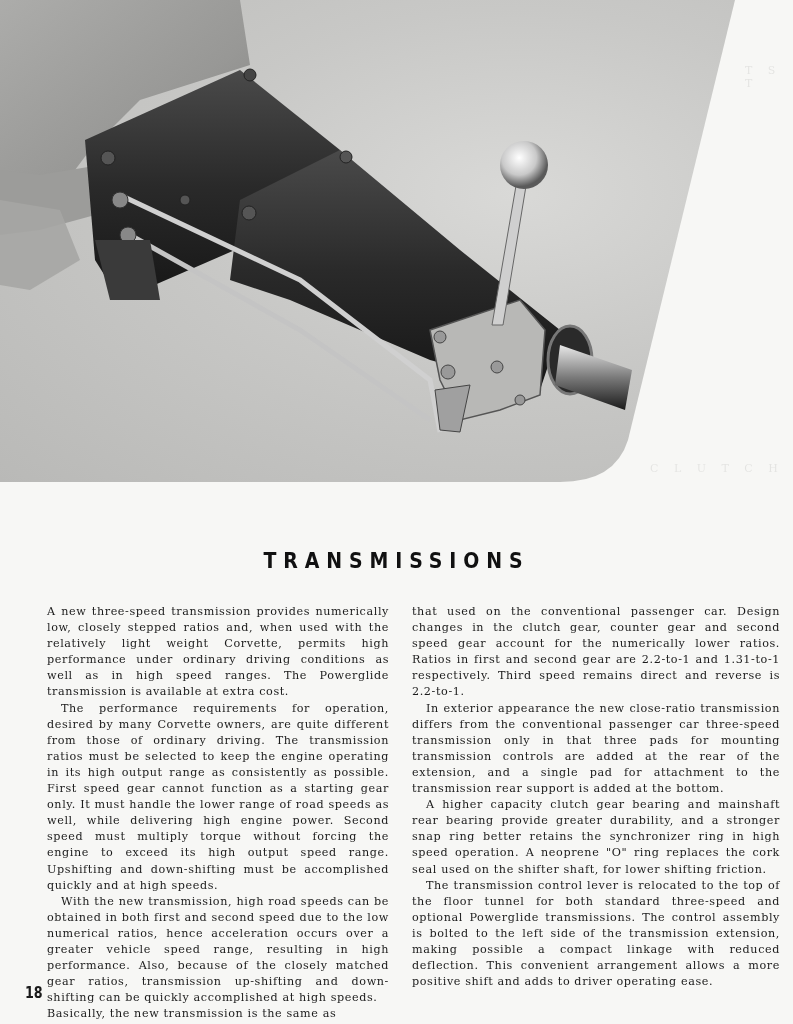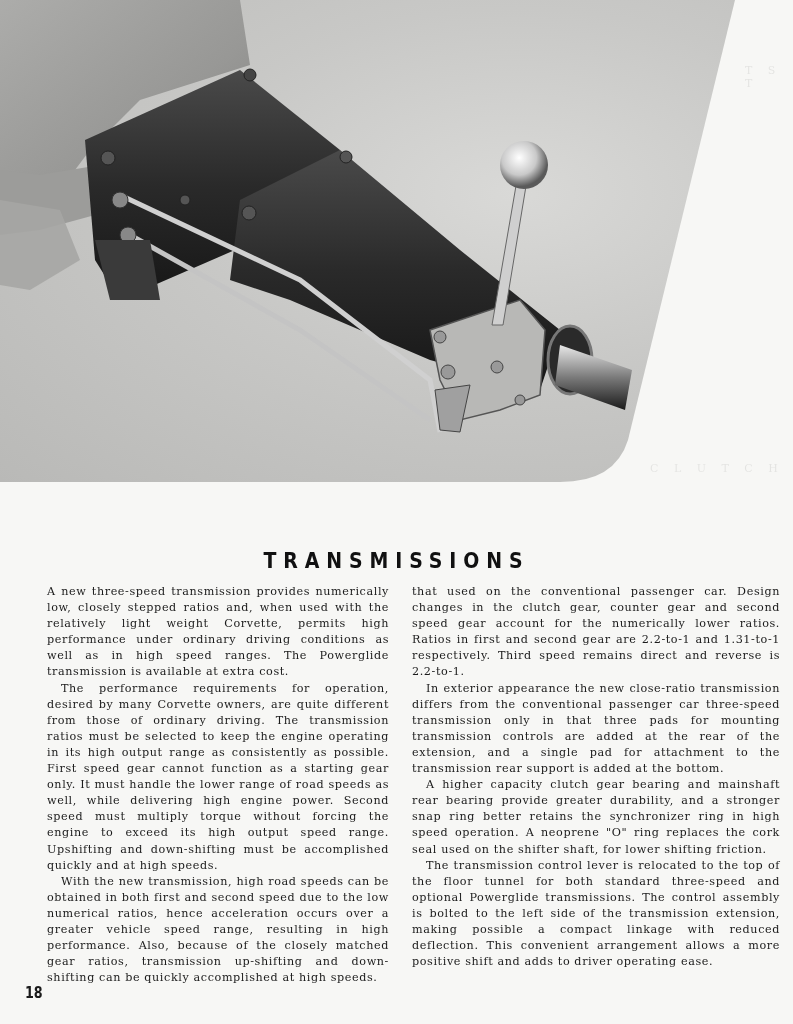--- a/index.html
+++ b/index.html
@@ -21,21 +21,21 @@
       position: absolute; color: rgba(0,0,0,0.08); font-size: 11px;
       letter-spacing: 6px;
     }
     .heading {
       position: absolute; left: 0; width: 793px; top: 548px; text-align: center;
       font-family: "DejaVu Sans", sans-serif; font-weight: bold;
       font-size: 22px; letter-spacing: 8px; color: #111;
       transform: scaleX(0.86); transform-origin: 50% 50%;
     }
     .col {
-      position: absolute; top: 584px; font-size: 11.2px; line-height: 16.1px;
+      position: absolute; top: 604px; font-size: 11.2px; line-height: 16.1px;
       text-align: justify; letter-spacing: 0.6px;
     }
     .col.left { left: 47px; width: 342px; }
     .col.right { left: 412px; width: 368px; }
     .col p { margin: 0; text-indent: 14px; }
     .col p.noindent { text-indent: 0; }
     .pagenum {
       position: absolute; left: 25px; top: 984px;
       font-family: "DejaVu Sans", sans-serif; font-weight: bold; font-size: 15px;
       transform: scaleX(0.85); transform-origin: left;
@@ -106,20 +106,21 @@
 
 <div class="ghost" style="left:745px; top:64px;">T S T</div>
 <div class="ghost" style="left:650px; top:462px;">C L U T C H</div>
 
 <div class="heading">TRANSMISSIONS</div>
 
 <div class="col left">
   <p class="noindent">A new three-speed transmission provides numerically low, closely stepped ratios and, when used with the relatively light weight Corvette, permits high performance under ordinary driving conditions as well as in high speed ranges.  The Powerglide transmission is available at extra cost.</p>
   <p>The performance requirements for operation, desired by many Corvette owners, are quite different from those of ordinary driving.  The transmission ratios must be selected to keep the engine operating in its high output range as consistently as possible. First speed gear cannot function as a starting gear only.  It must handle the lower range of road speeds as well, while delivering high engine power.  Second speed must multiply torque without forcing the engine to exceed its high output speed range.  Upshifting and down-shifting must be accomplished quickly and at high speeds.</p>
   <p>With the new transmission, high road speeds can be obtained in both first and second speed due to the low numerical ratios, hence acceleration occurs over a greater vehicle speed range, resulting in high performance.  Also, because of the closely matched gear ratios, transmission up-shifting and down-shifting can be quickly accomplished at high speeds.</p>
+  <p class="noindent">Basically, the new transmission is the same as</p>
 </div>
 
 <div class="col right">
   <p class="noindent">that used on the conventional passenger car.  Design changes in the clutch gear, counter gear and second speed gear account for the numerically lower ratios. Ratios in first and second gear are 2.2-to-1 and 1.31-to-1 respectively.  Third speed remains direct and reverse is 2.2-to-1.</p>
   <p>In exterior appearance the new close-ratio transmission differs from the conventional passenger car three-speed transmission only in that three pads for mounting transmission controls are added at the rear of the extension, and a single pad for attachment to the transmission rear support is added at the bottom.</p>
   <p>A higher capacity clutch gear bearing and mainshaft rear bearing provide greater durability, and a stronger snap ring better retains the synchronizer ring in high speed operation.  A neoprene "O" ring replaces the cork seal used on the shifter shaft, for lower shifting friction.</p>
   <p>The transmission control lever is relocated to the top of the floor tunnel for both standard three-speed and optional Powerglide transmissions.  The control assembly is bolted to the left side of the transmission extension, making possible a compact linkage with reduced deflection.  This convenient arrangement allows a more positive shift and adds to driver operating ease.</p>
 </div>
 
 <div class="pagenum">18</div>

